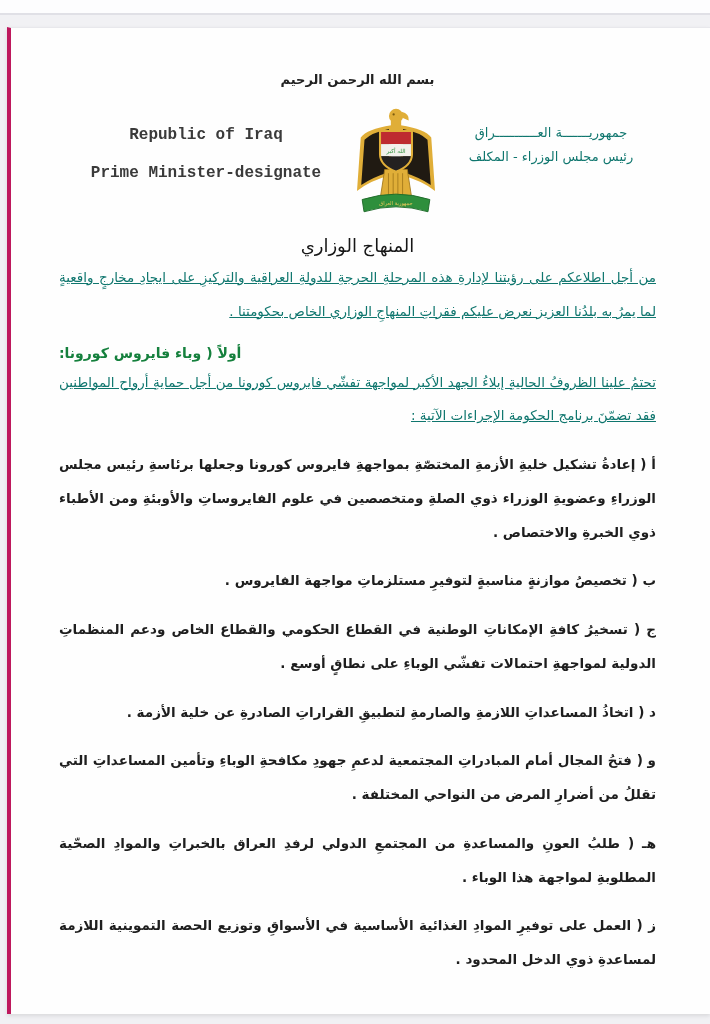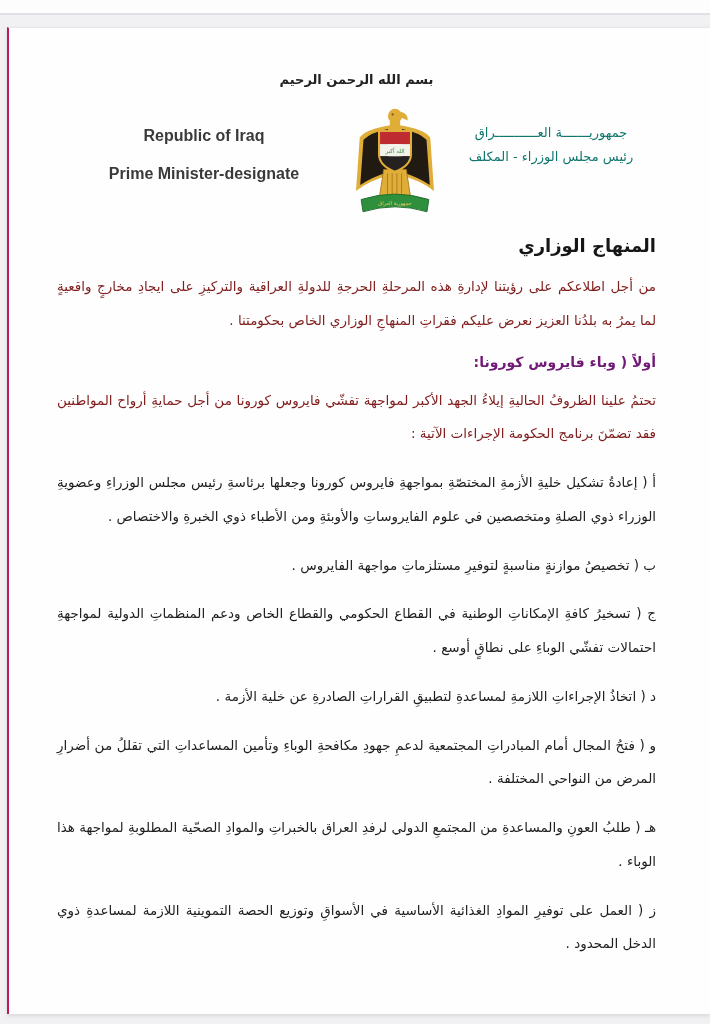--- a/index.html
+++ b/index.html
@@ -10,59 +10,59 @@
     font-family:"DejaVu Sans", sans-serif;
     overflow:hidden;
   }
   .top-strip {
     position:absolute; top:0; left:0; right:0; height:15px;
     background:#fdfdfe; border-bottom:2px solid #e0e0e6;
   }
   .page {
     position:absolute; top:27px; left:7px; right:0; height:987px;
     background:#fefefe;
-    border-left:2px solid #be185d;
+    border-left:4px solid #be185d;
     border-top:1px solid #e8e8ec;
     box-shadow:0 2px 4px rgba(0,0,0,.10);
   }
   .content { padding:44px 54px 0 48px; }
 
   .bismillah {
     text-align:center; direction:rtl;
     font-weight:bold; font-size:13px; color:#222;
   }
 
   .header-row { display:flex; align-items:flex-start; margin-top:18px; }
   .hdr-en {
     width:250px; margin-left:22px; text-align:center;
-    font-family:Liberation Sans, sans-serif; font-weight:bold;
+    font-family:Liberation Mono, monospace; font-weight:bold;
     font-size:16px; color:#3a3a3a; line-height:2.35; padding-top:12px;
   }
   .emblem-wrap { flex:0 0 auto; margin:0 auto; padding-left:14px; }
   .hdr-ar {
     width:210px; direction:rtl; text-align:center;
     font-size:13px; color:#0f766e; line-height:1.85; padding-top:16px;
   }
 
   .doc-title {
-    direction:rtl;
-    font-size:18px; font-weight:bold; color:#161616; margin-top:14px;
+    text-align:center; direction:rtl;
+    font-size:18px; font-weight:normal; color:#161616; margin-top:14px;
   }
 
   .para {
     direction:rtl; text-align:justify;
-    font-size:13.5px; line-height:2.5; color:#7f1d1d; margin-top:14px;
+    font-size:13.5px; line-height:2.5; color:#0f766e; margin-top:5px;text-decoration:underline;
   }
   .sec-head {
-    text-align:right; direction:rtl;
-    font-weight:bold; font-size:14px; color:#701a75; margin-top:16px;
+    text-align:left; direction:rtl;
+    font-weight:bold; font-size:14px; color:#15803d; margin-top:16px;
   }
   .item {
     direction:rtl; text-align:justify;
-    font-size:13.5px; line-height:2.5; color:#1e1e1e; margin-top:15px;
+    font-size:13.5px; line-height:2.5; color:#1e1e1e; margin-top:15px;font-weight:bold;
   }
 </style>
 </head>
 <body>
 
 <div class="top-strip"></div>
 
 <div class="page">
   <div class="content">
 
@@ -119,19 +119,19 @@
 
     <div class="para">من أجل اطلاعكم على رؤيتنا لإدارةِ هذه المرحلةِ الحرجةِ للدولةِ العراقية والتركيزِ على ايجادِ مخارجٍ واقعيةٍ لما يمرُ به بلدُنا العزيز نعرض عليكم فقراتِ المنهاجِ الوزاري الخاص بحكومتنا .</div>
 
     <div class="sec-head">أولاً ( وباء فايروس كورونا:</div>
 
     <div class="para">تحتمُ علينا الظروفُ الحاليةِ إيلاءُ الجهد الأكبر لمواجهة تفشّي فايروس كورونا من أجل حمايةِ أرواح المواطنين فقد تضمّنَ برنامج الحكومة الإجراءات الآتية :</div>
 
     <div class="item">أ ( إعادةُ تشكيل خليةِ الأزمةِ المختصّةِ بمواجهةِ فايروس كورونا وجعلها برئاسةِ رئيس مجلس الوزراءِ وعضويةِ الوزراء ذوي الصلةِ ومتخصصين في علوم الفايروساتِ والأوبئةِ ومن الأطباء ذوي الخبرةِ والاختصاص .</div>
     <div class="item">ب ( تخصيصُ موازنةٍ مناسبةٍ لتوفيرِ مستلزماتِ مواجهة الفايروس .</div>
     <div class="item">ج ( تسخيرُ كافةِ الإمكاناتِ الوطنية في القطاع الحكومي والقطاع الخاص ودعم المنظماتِ الدولية لمواجهةِ احتمالات تفشّي الوباءِ على نطاقٍ أوسع .</div>
-    <div class="item">د ( اتخاذُ الإجراءاتِ اللازمةِ لمساعدةِ لتطبيقِ القراراتِ الصادرةِ عن خلية الأزمة .</div>
+    <div class="item">د ( اتخاذُ المساعداتِ اللازمةِ والصارمةِ لتطبيقِ القراراتِ الصادرةِ عن خلية الأزمة .</div>
     <div class="item">و ( فتحُ المجال أمام المبادراتِ المجتمعية لدعمِ جهودِ مكافحةِ الوباءِ وتأمين المساعداتِ التي تقللُ من أضرارِ المرض من النواحي المختلفة .</div>
     <div class="item">هـ ( طلبُ العونِ والمساعدةِ من المجتمعِ الدولي لرفدِ العراق بالخبراتِ والموادِ الصحّية المطلوبةِ لمواجهة هذا الوباء .</div>
     <div class="item">ز ( العمل على توفيرِ الموادِ الغذائية الأساسية في الأسواقِ وتوزيع الحصة التموينية اللازمة لمساعدةِ ذوي الدخل المحدود .</div>
 
   </div>
 </div>
 
 </body></html>

